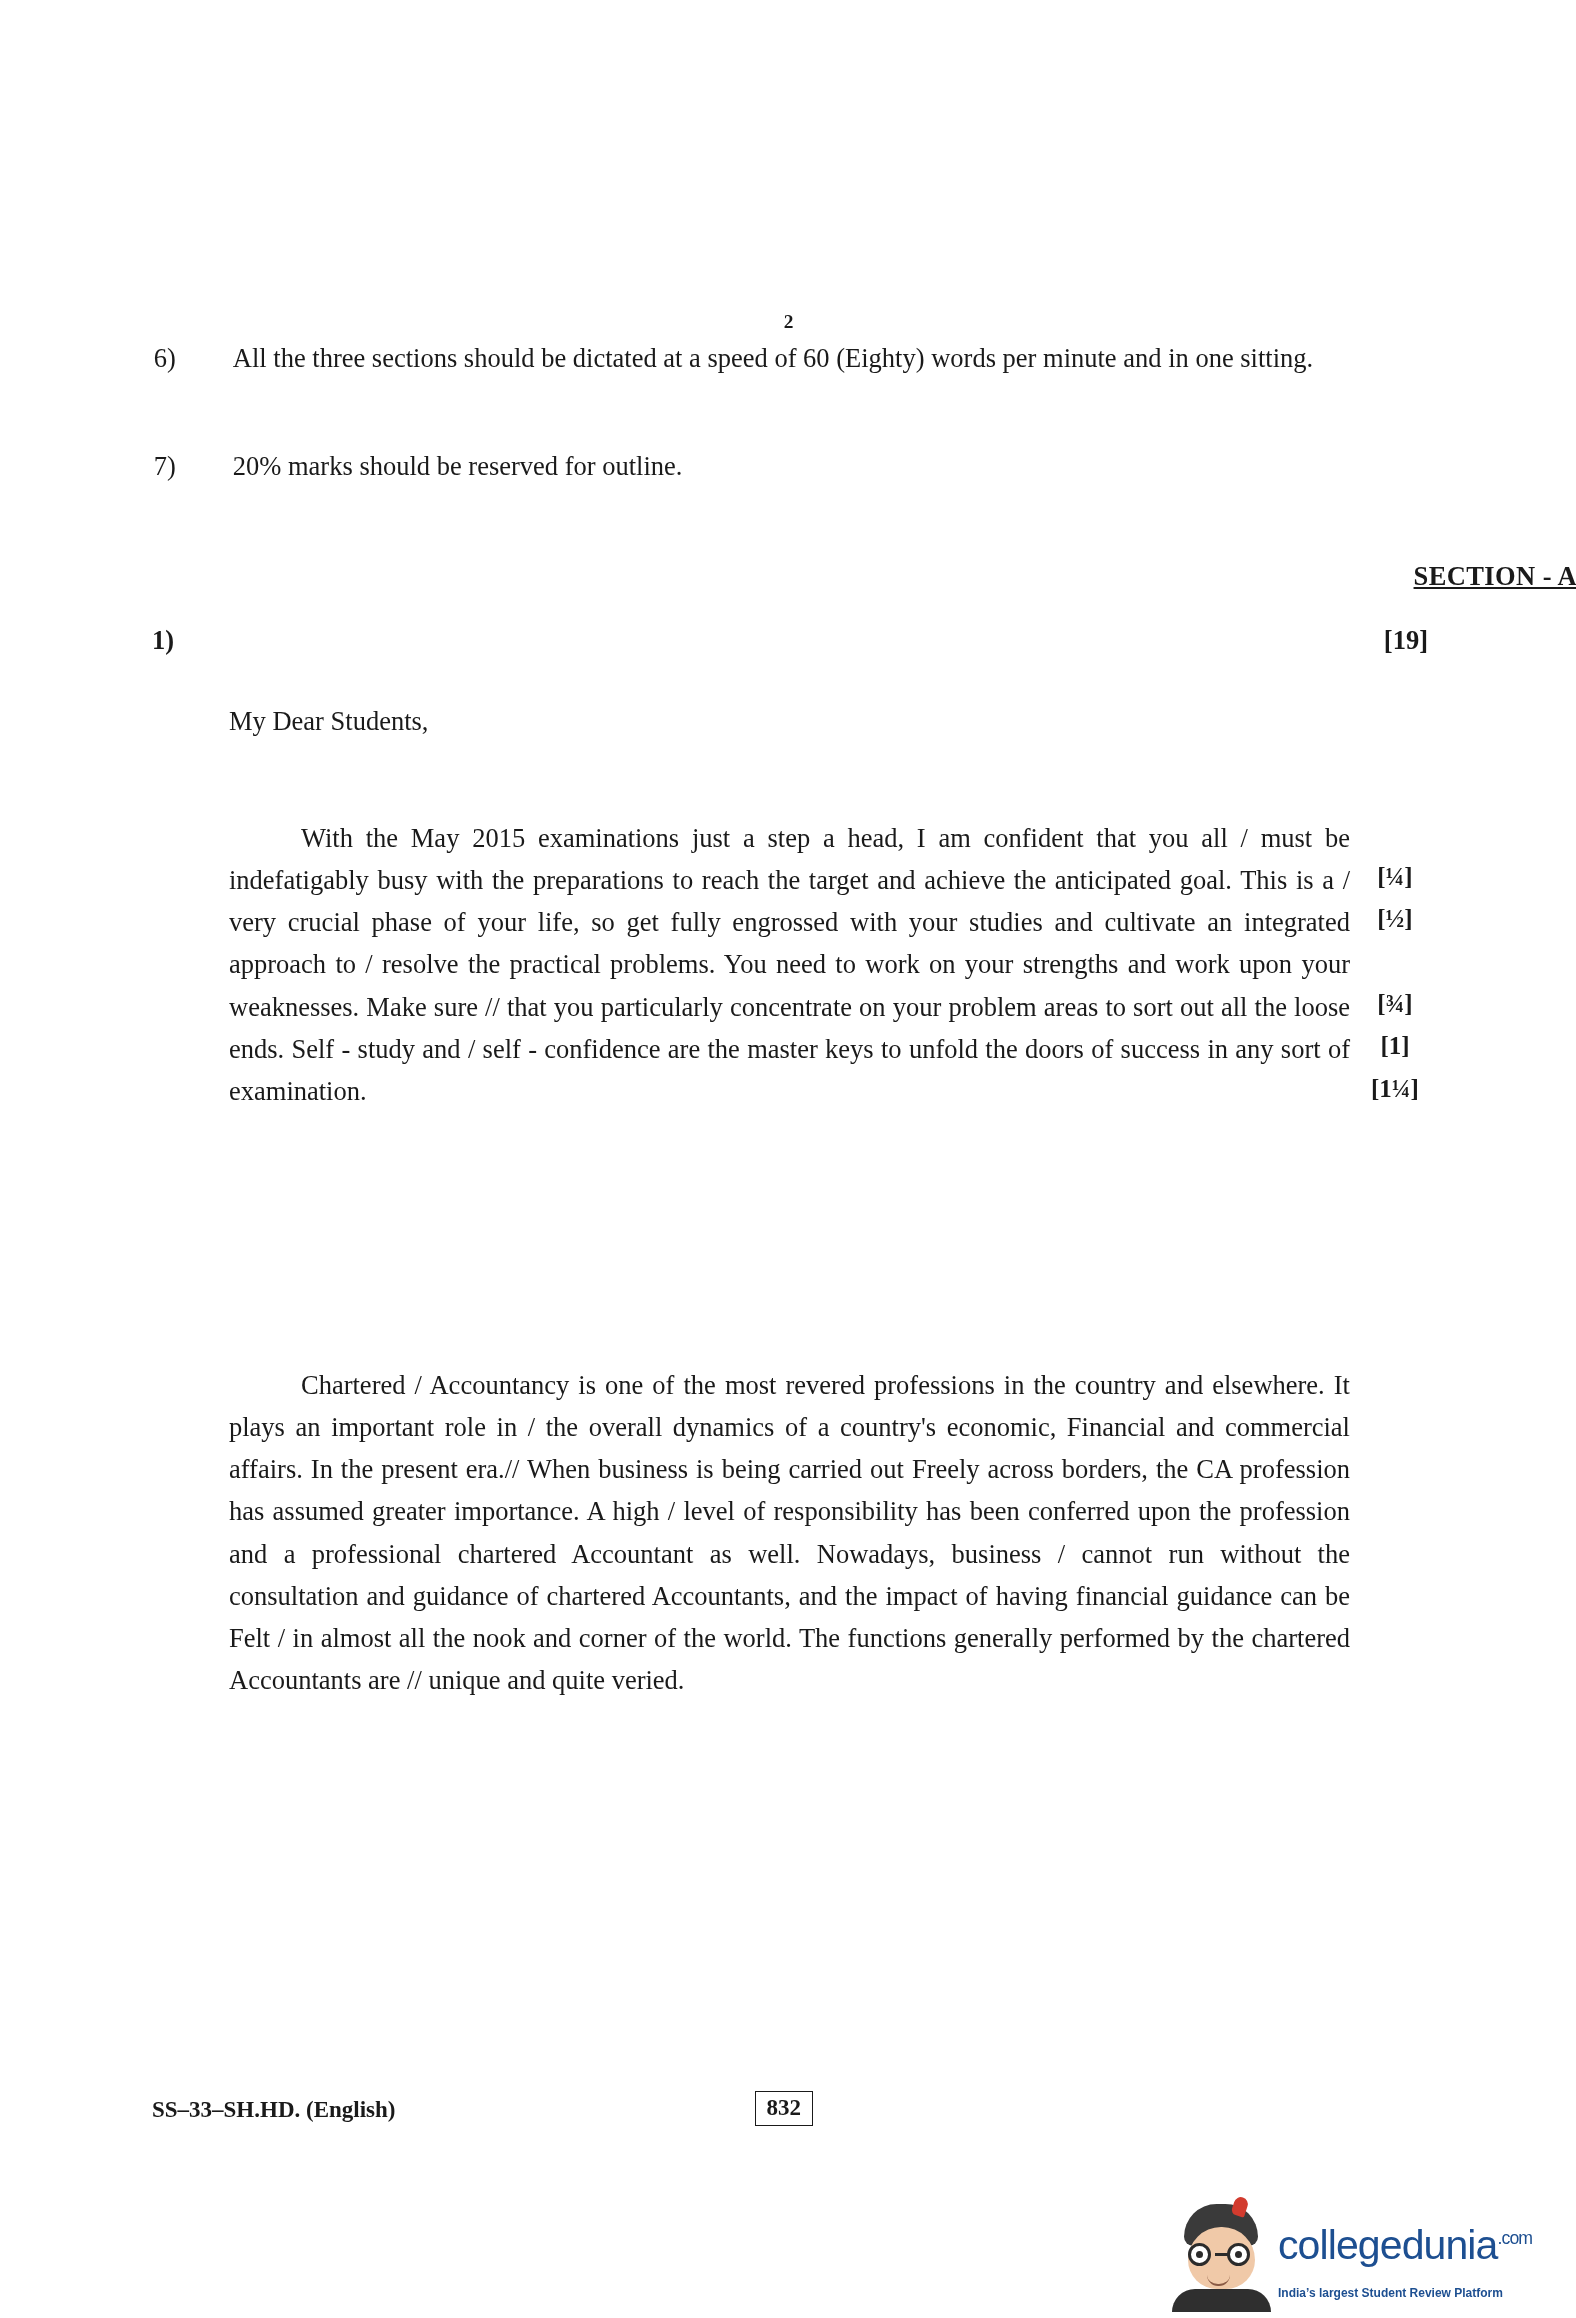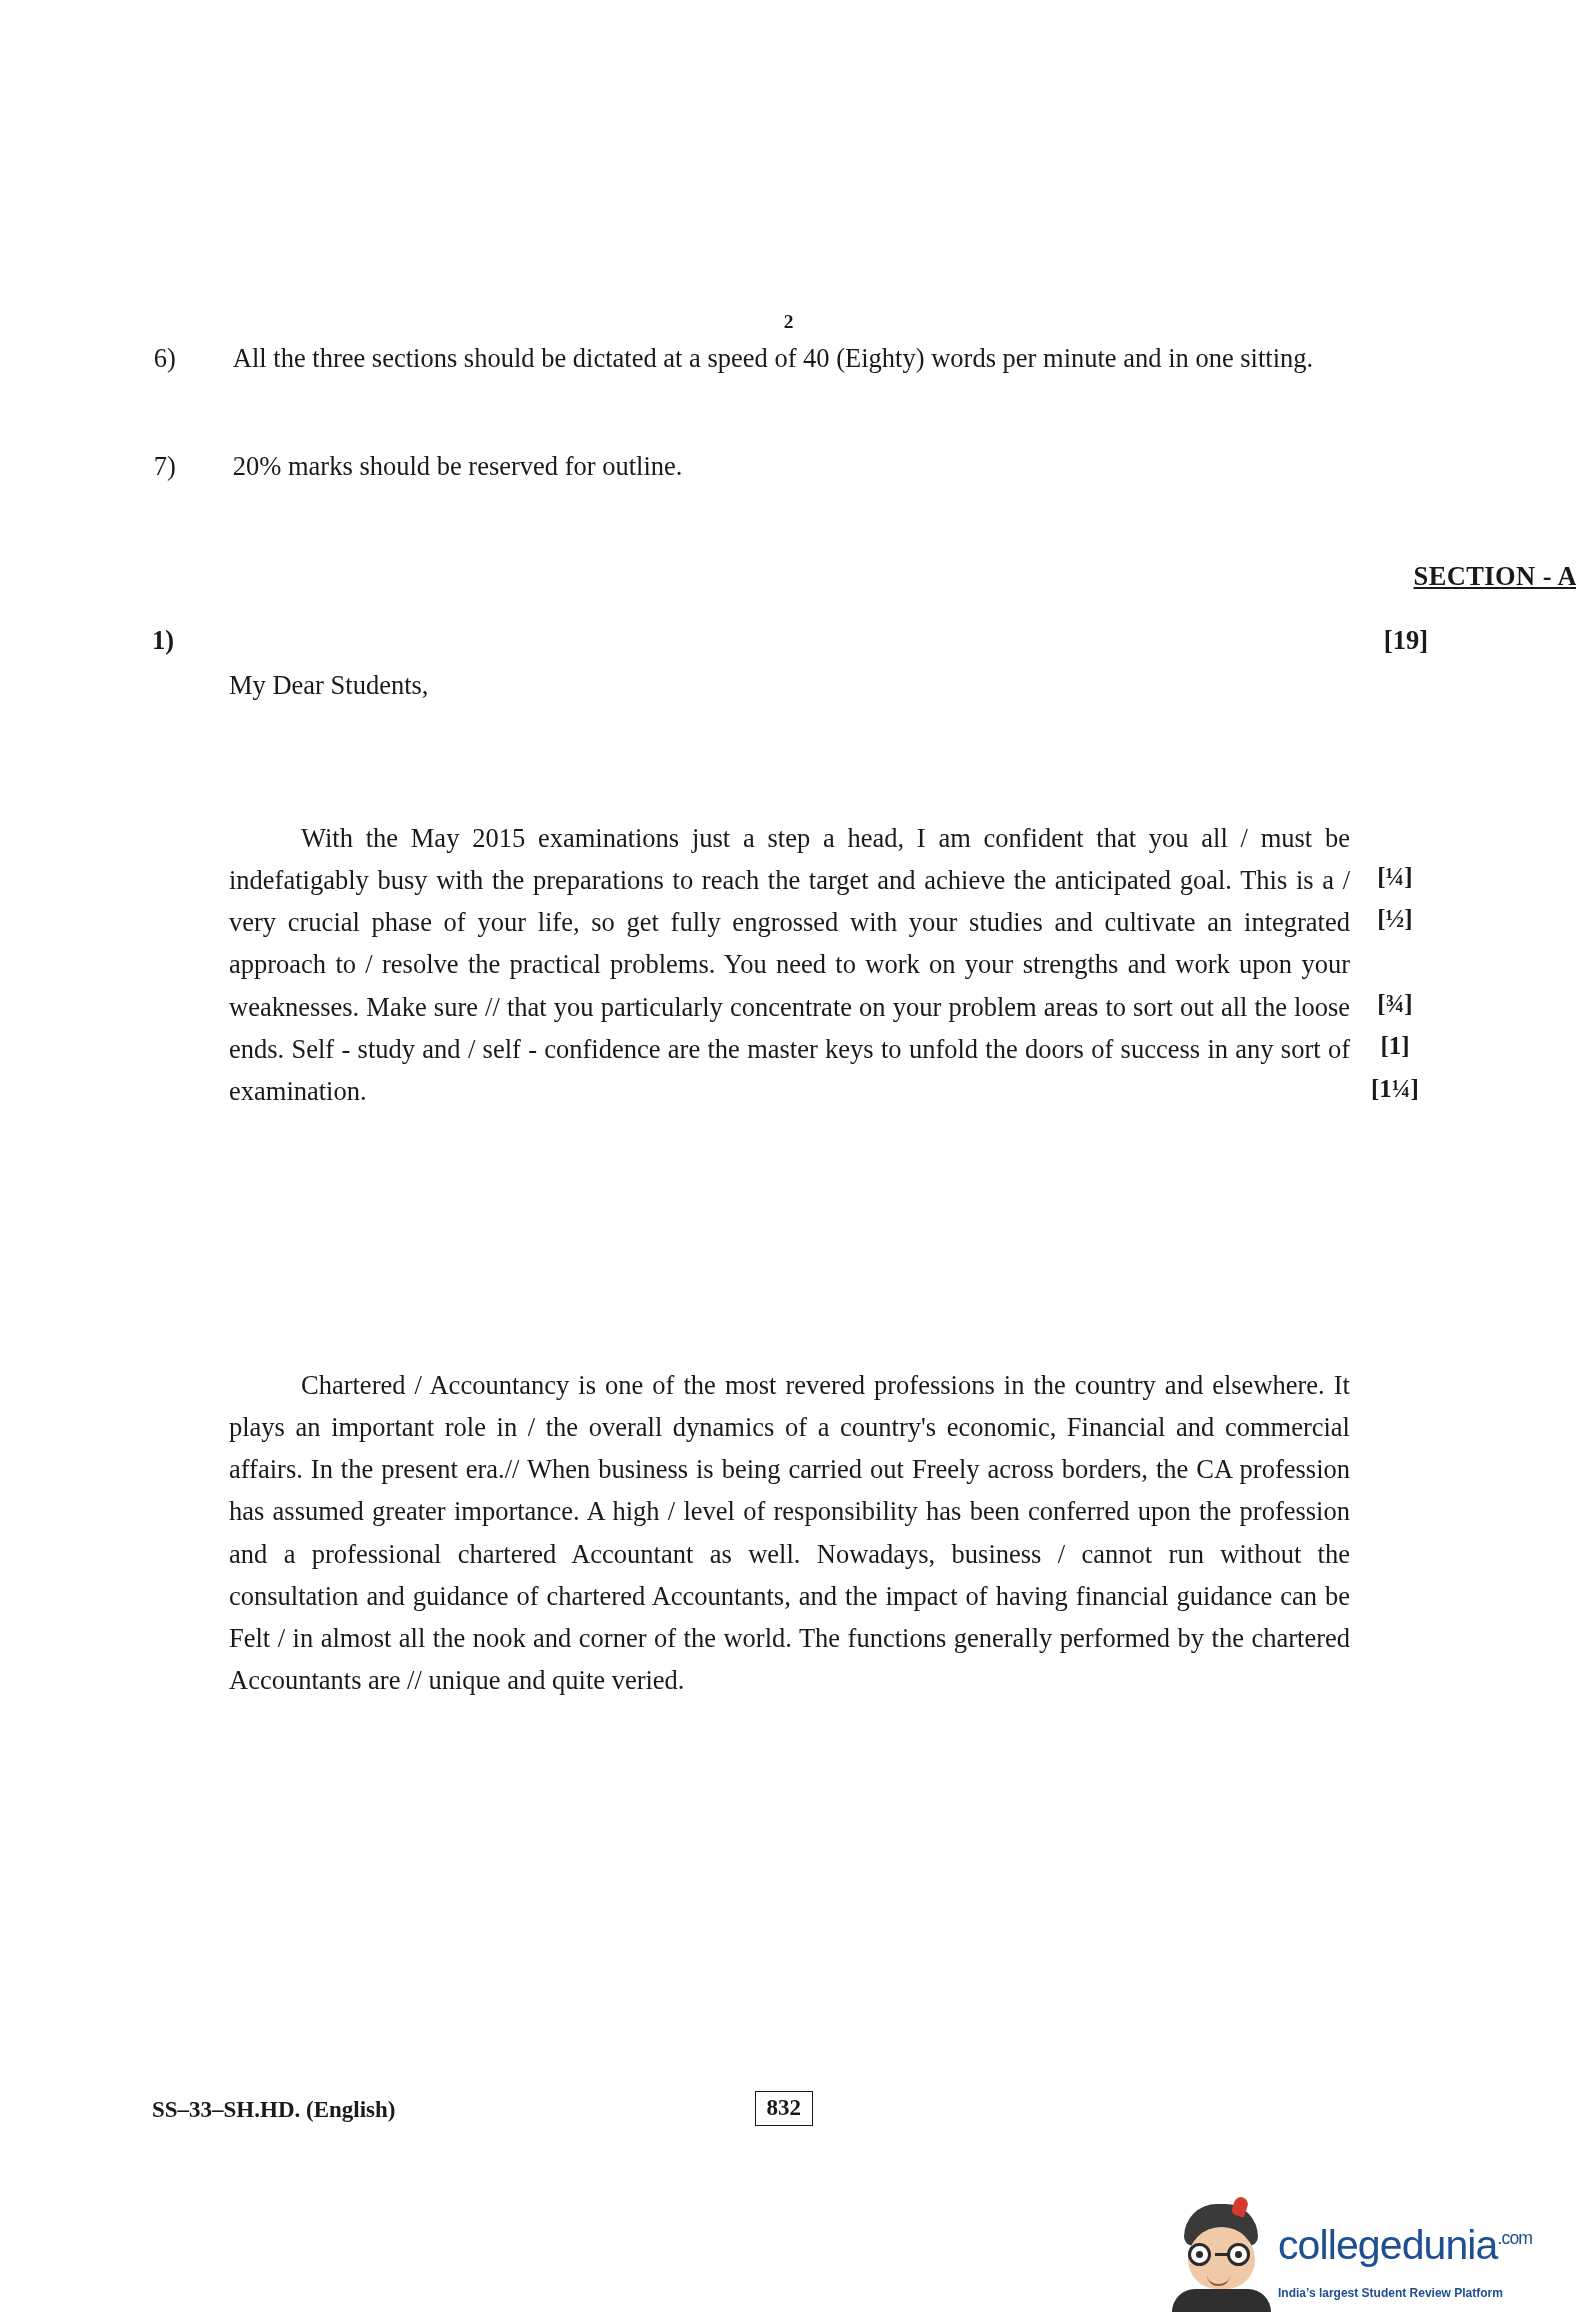--- a/index.html
+++ b/index.html
@@ -73,21 +73,21 @@
     left: 152px;
     width: 1276px;
     display: flex;
     justify-content: space-between;
     font-size: 26.5px;
     font-weight: bold;
   }
 
   .salutation {
     position: absolute;
-    top: 670px;
+    top: 706px;
     left: 229px;
     font-size: 26.5px;
   }
 
   
   .passage {
     position: absolute;
     font-size: 26.5px;
     line-height: 1.59;
   }
@@ -268,21 +268,21 @@
 </style>
 </head>
 <body>
 
 <div class="page">
 
   <div class="page-number">2</div>
 
   <div class="instr" id="instr-6">
     <div class="num">6)</div>
-    <div class="txt">All the three sections should be dictated at a speed of 40 (Eighty) words per minute and in one sitting.</div>
+    <div class="txt">All the three sections should be dictated at a speed of 60 (Eighty) words per minute and in one sitting.</div>
   </div>
 
   <div class="instr" id="instr-7">
     <div class="num">7)</div>
     <div class="txt nojust">20% marks should be reserved for outline.</div>
   </div>
 
   <div class="section-heading">SECTION - A</div>
 
   <div class="qrow">

